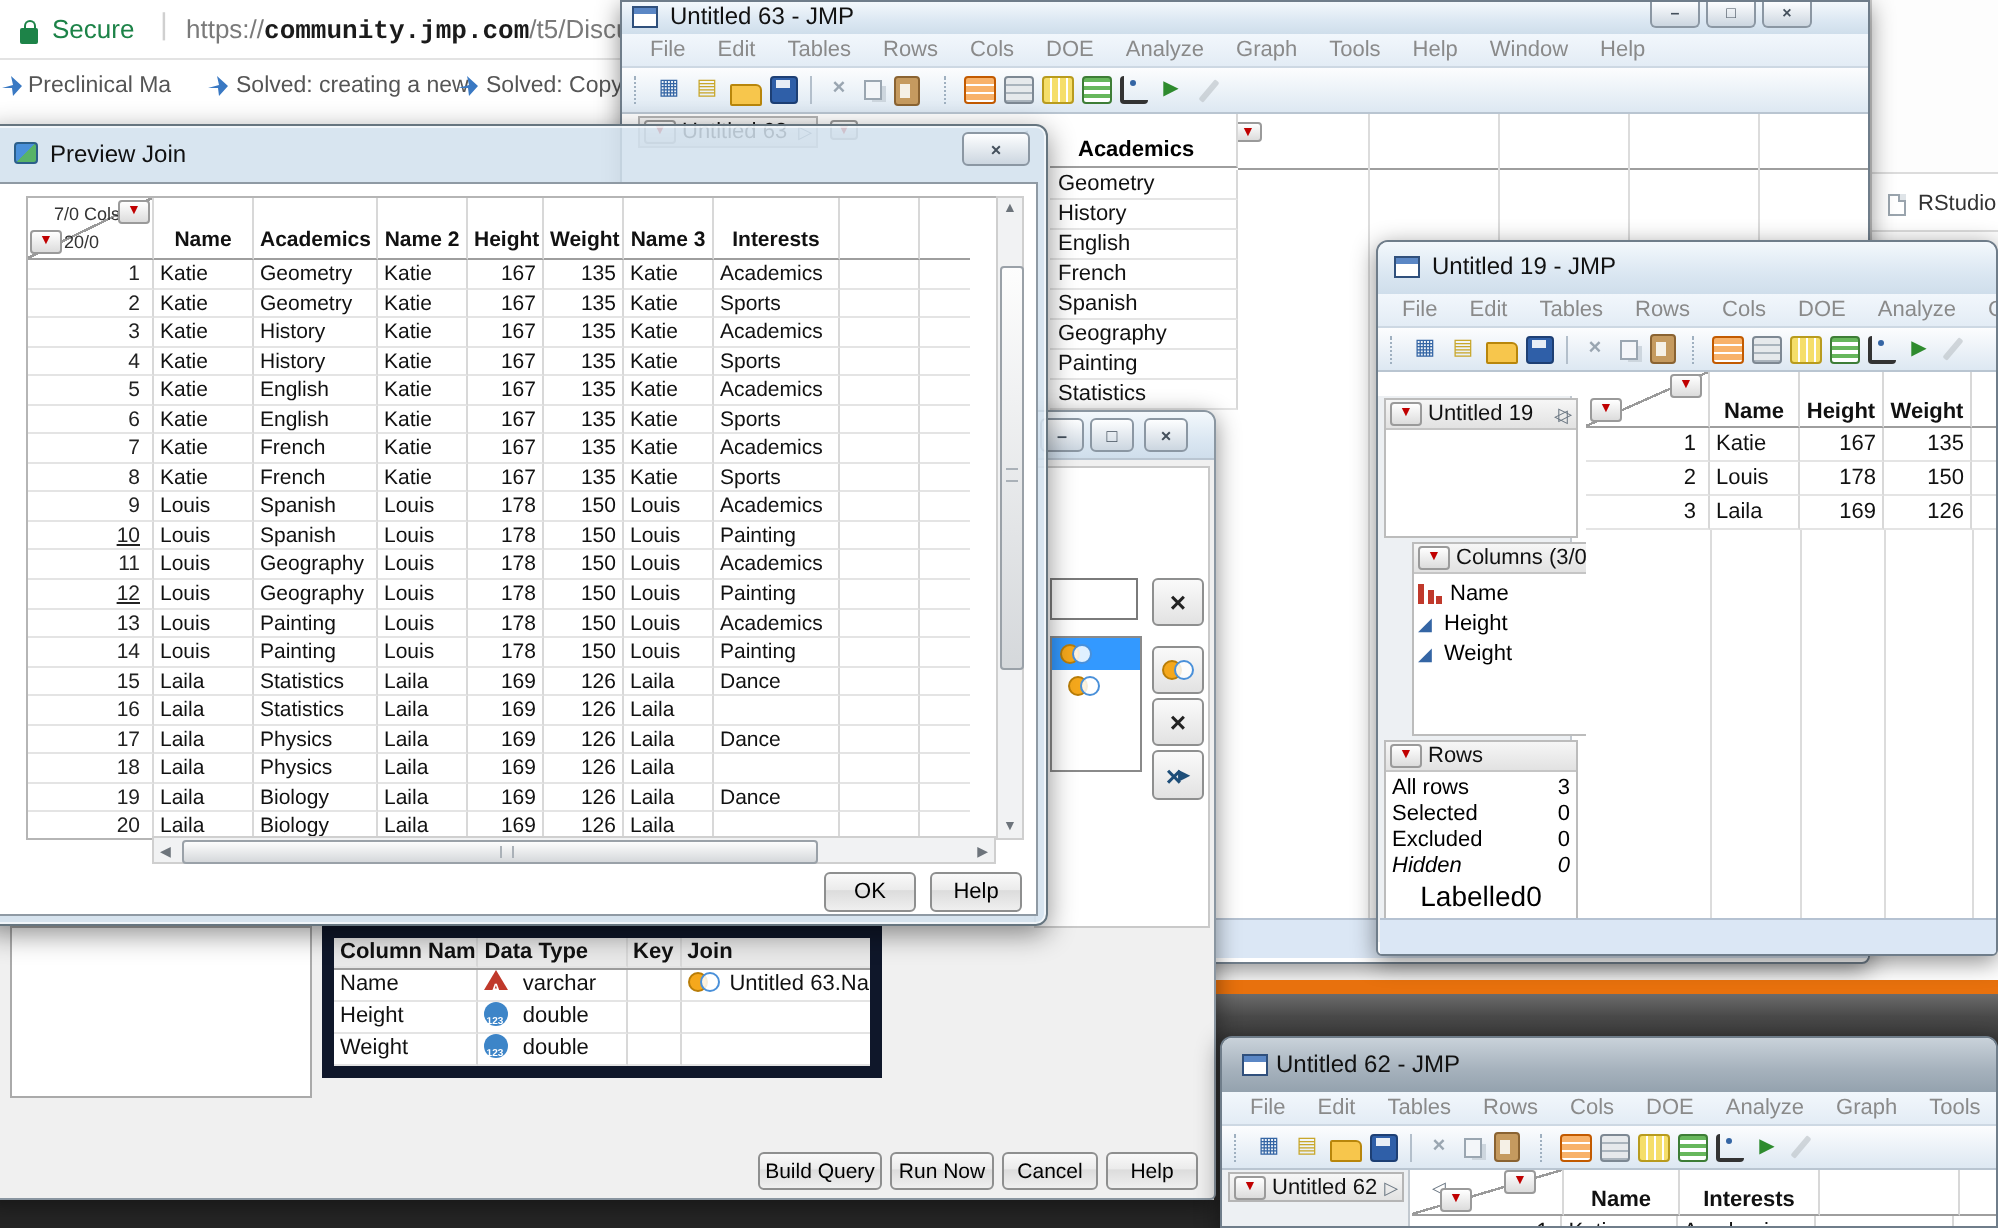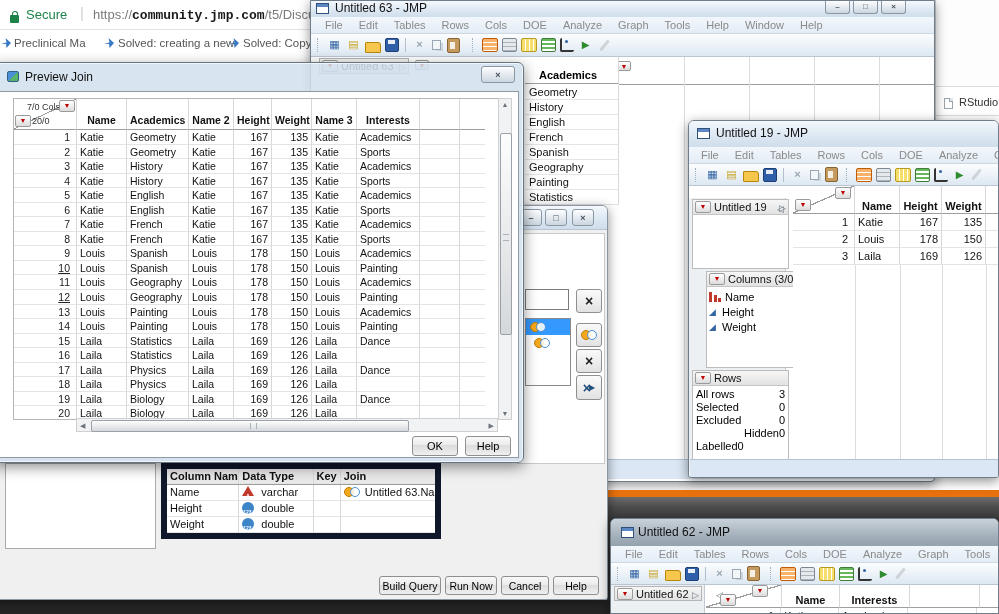--- a/index.html
+++ b/index.html
@@ -690,25 +690,25 @@
               <span>3</span>
             </div>
             <div style="display:flex;justify-content:space-between;height:13px;font-size:11px;">
               <span>Selected</span>
               <span>0</span>
             </div>
             <div style="display:flex;justify-content:space-between;height:13px;font-size:11px;">
               <span>Excluded</span>
               <span>0</span>
             </div>
-            <div style="display:flex;justify-content:flex-end;height:13px;font-size:11px;">
+            <div style="display:flex;justify-content:space-between;height:13px;font-size:11px;font-style:italic;">
               <span>Hidden</span>
               <span>0</span>
             </div>
-            <div style="display:flex;justify-content:flex-start;height:13px;font-size:11px;">
+            <div style="display:flex;justify-content:center;height:13px;font-size:14px;">
               <span>Labelled</span>
               <span>0</span>
             </div>
           </div>
       </div>
       <span class="abs coll" style="left:88px;top:0px;"></span>
     </div>
 
     <div class="abs" style="left:104px;top:65px;width:207px;height:273px;background:#fff;overflow:hidden;">
       <div class="abs diag" style="left:0;top:0;width:62px;height:28px;border-right:1px solid #d8d8d8;border-bottom:1px solid #9e9e9e;">

